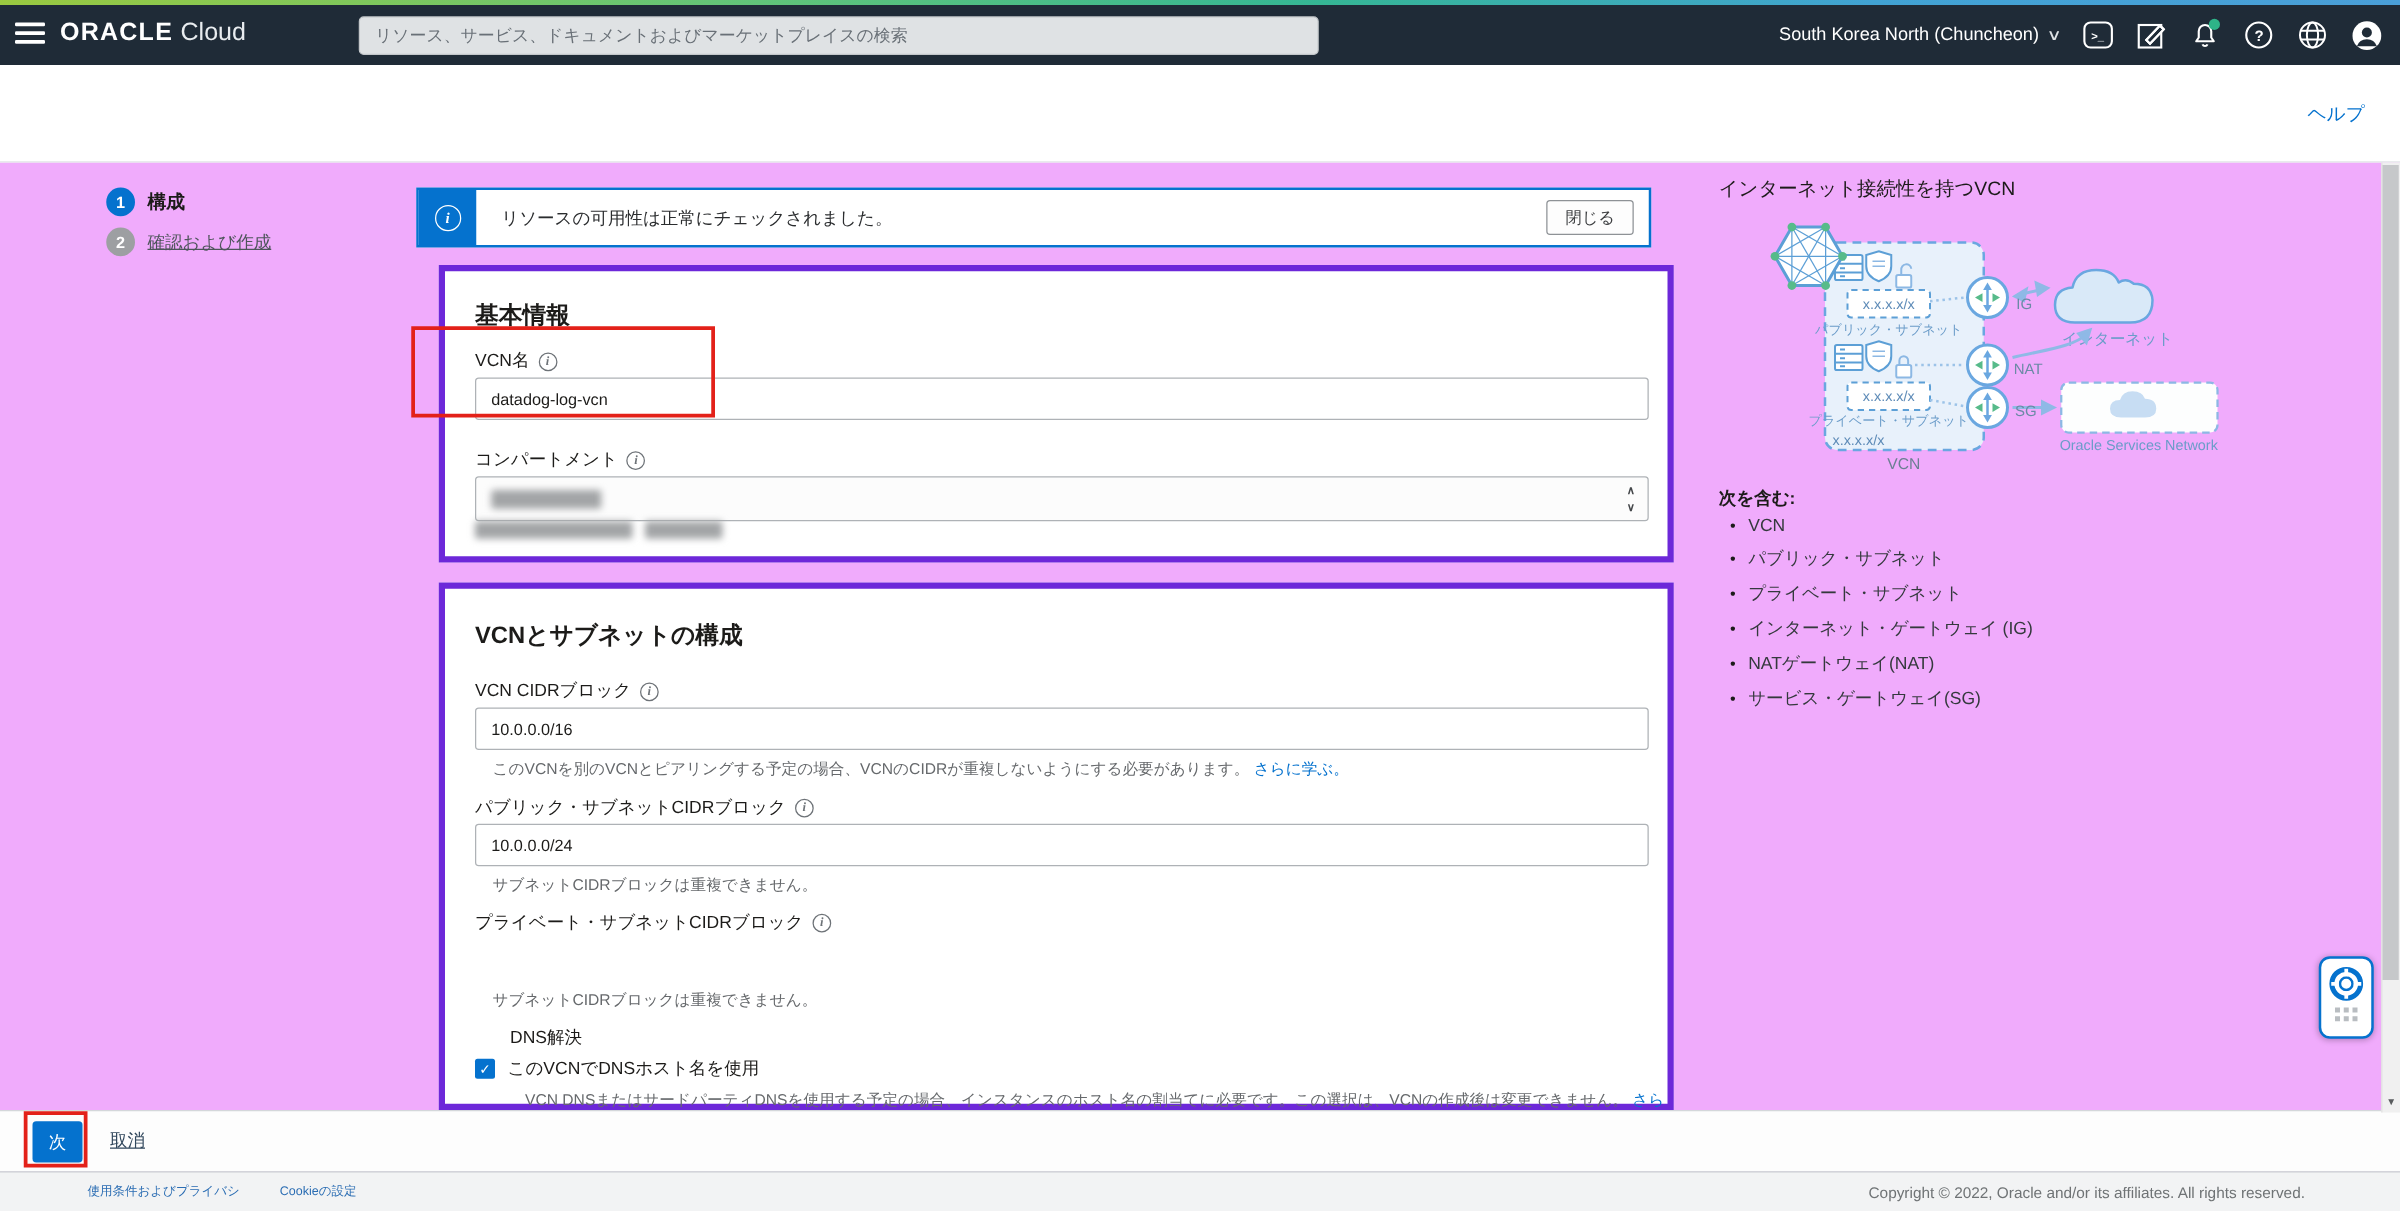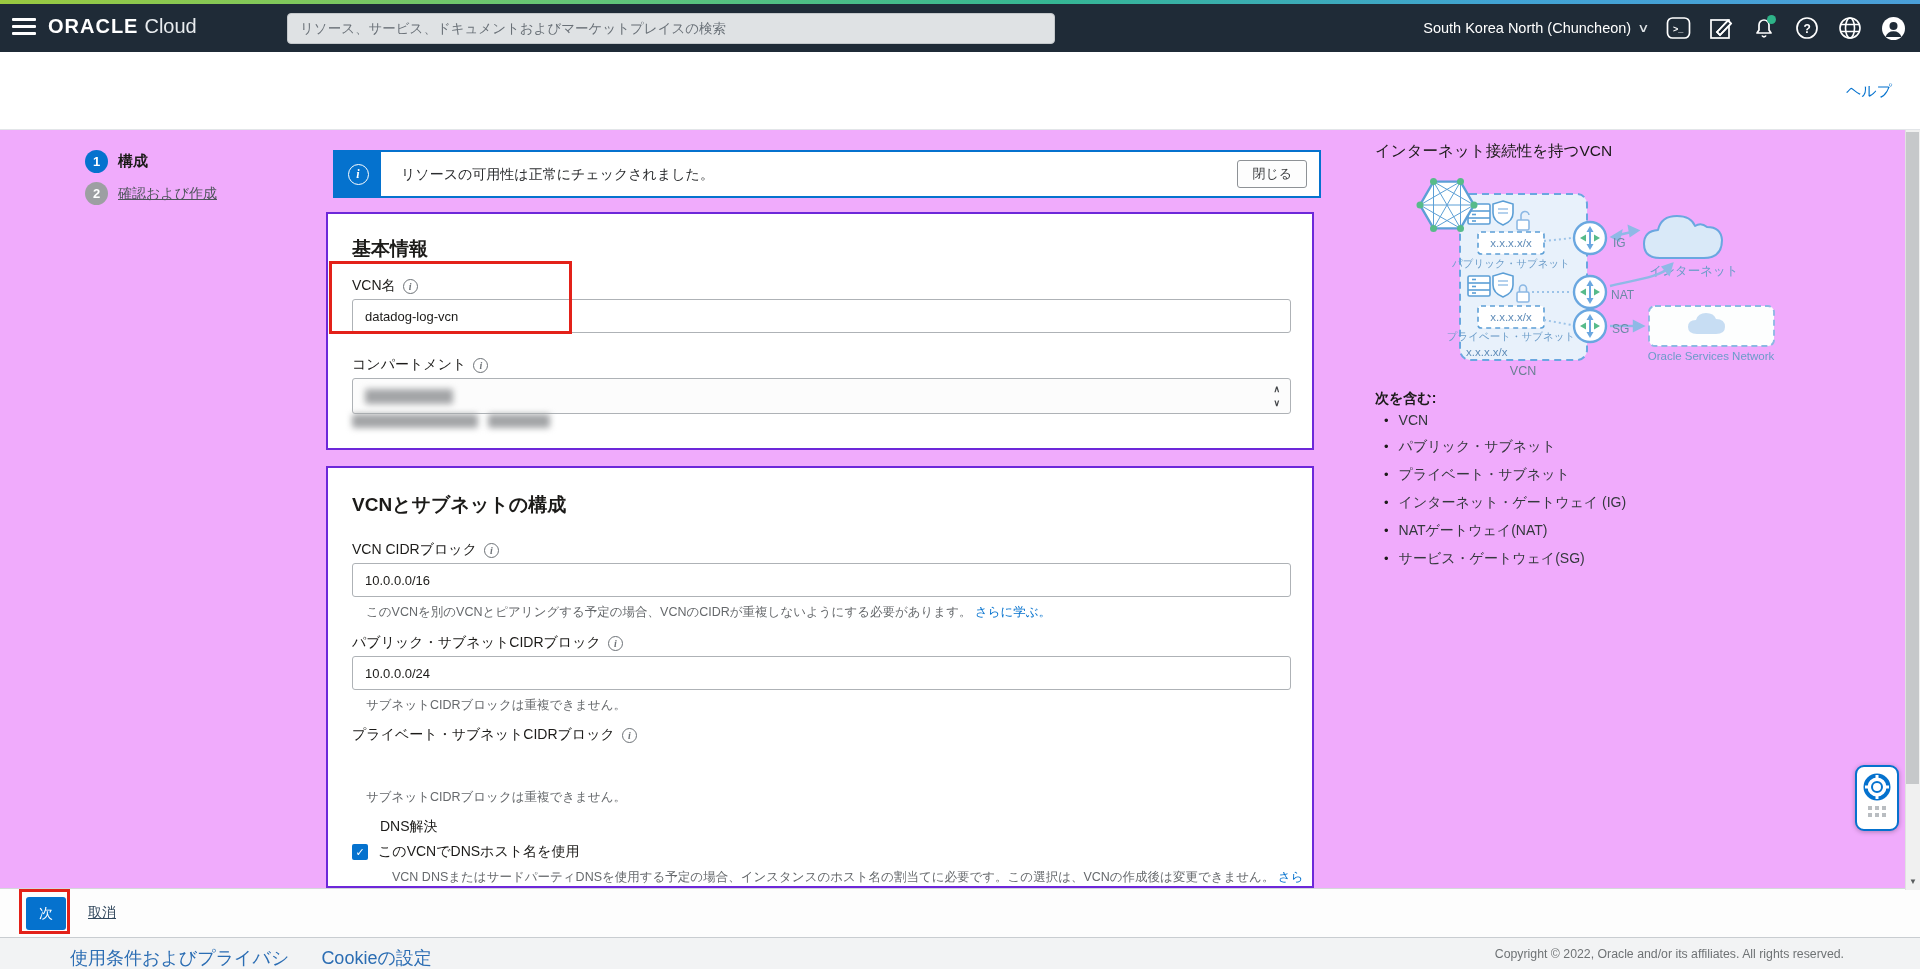--- a/index.html
+++ b/index.html
@@ -49,21 +49,21 @@
     border:2px solid #0572ce; }
   .banner-badge { position:absolute; left:0; top:0; width:46px; height:44px; background:#0572ce;
     display:flex; align-items:center; justify-content:center; }
   .info-circle { width:21px; height:21px; border:1.5px solid #fff; border-radius:50%; color:#fff;
     font:italic 700 12px "Liberation Serif", serif; display:flex; align-items:center; justify-content:center; }
   .banner-msg { position:absolute; left:66px; top:14px; font-size:14px; color:#2b2d2f; }
   .banner-close { position:absolute; right:12px; top:8px; height:28px; padding:0 14px; background:#fdfdfd;
     border:1px solid #8e9296; border-radius:3px; font-size:13px; color:#3c3e40; font-family:inherit; cursor:pointer; }
 
   
-  .card { position:absolute; left:326px; width:988px; background:#fff; border:2px solid #6d28d9; }
+  .card { position:absolute; left:351px; width:988px; background:#fff; border:5px solid #6d28d9; }
   .card-basic { top:212px; height:238px; }
   .card-config { top:466px; height:422px; }
   .card h2 { position:absolute; left:24px; font-size:19px; font-weight:600; color:#1c1b19; }
   .flabel { position:absolute; left:24px; font-size:14px; color:#1c1b19; display:flex; align-items:center; gap:7px; }
   .info-i { width:15px; height:15px; border:1px solid #6d7277; border-radius:50%; color:#6d7277;
     font:italic 700 10px "Liberation Serif", serif; display:flex; align-items:center; justify-content:center; }
   .tinput { position:absolute; left:24px; width:939px; height:34px; border:1px solid #aeb2b6; border-radius:3px;
     background:#fff; font-size:13px; color:#1c1b19; padding:0 12px; font-family:inherit; }
   .fhelp { position:absolute; left:24px; font-size:12.5px; color:#66696c;margin-left:14px; }
   .fhelp .learn { color:#0572ce; cursor:pointer; }
@@ -99,21 +99,21 @@
     border-top:1px solid #d4d7da; z-index:4; }
   .next-btn { position:absolute; left:26px; top:8px; height:33px; min-width:40px; padding:0 12px;
     background:#0572ce; border:none; border-radius:3px; color:#fff; font-size:14px; font-family:inherit; cursor:pointer; }
   .cancel-link { position:absolute; left:88px; top:15px; font-size:14px; color:#31475c;
     text-decoration:underline; cursor:pointer; }
 
   
   .footer { position:absolute; left:0; top:937px; width:1920px; height:32px; background:#f2f3f4;
     border-top:1px solid #c9cdd1; z-index:4; }
   .footer-links { position:absolute; left:70px; top:8px; display:flex; gap:32px; }
-  .footer-links a { font-size:18px; color:#2b6db3; text-decoration:none; cursor:pointer; }
+  .footer-links a { font-size:10px; color:#2b6db3; text-decoration:none; cursor:pointer; }
   .copyright { position:absolute; right:76px; top:9px; font-size:12.3px; color:#6f7375; }
 
   
   .help-widget { position:absolute; left:1855px; top:765px; width:44px; height:66px; background:#fff;
     border:2px solid #0572ce; border-radius:9px; box-shadow:0 1px 5px rgba(0,0,0,.28); z-index:6;
     display:flex; flex-direction:column; align-items:center; padding-top:6px; cursor:pointer; }
   .dots-grid { margin-top:5px; display:grid; grid-template-columns:repeat(3,4px); grid-auto-rows:4px; gap:3px; }
   .dots-grid i { background:#b9bdc1; }
 
   

